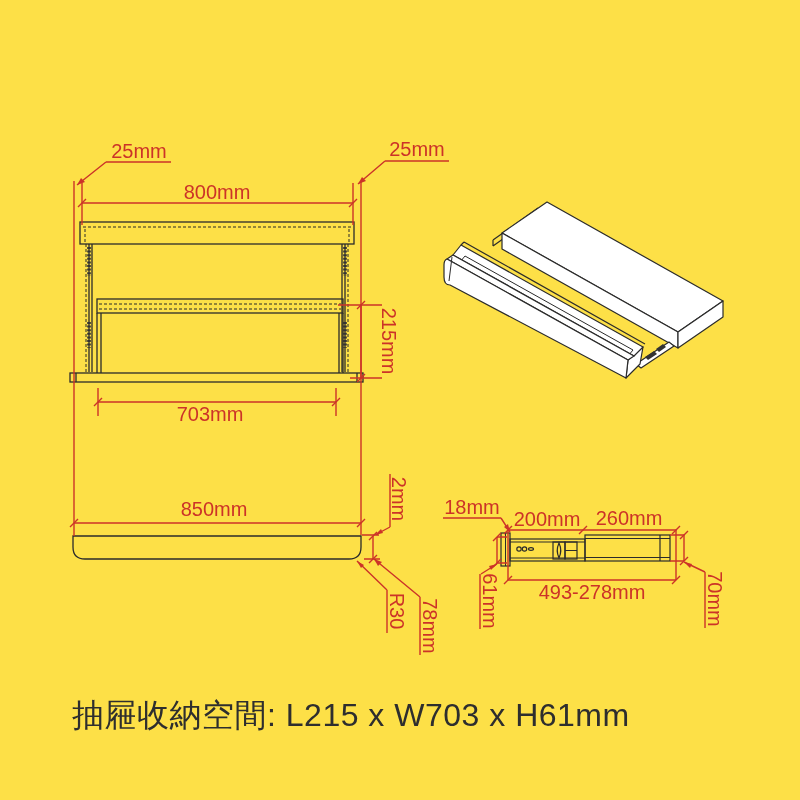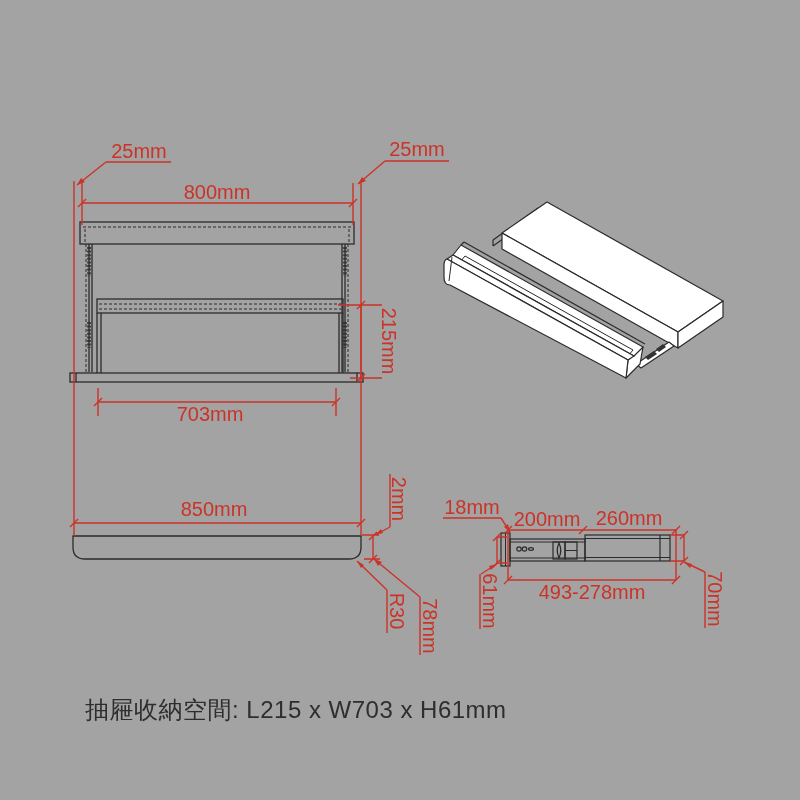--- a/index.html
+++ b/index.html
@@ -1,21 +1,21 @@
 <!DOCTYPE html>
 <html><head>
 <meta charset="utf-8">
 <style>
   html,body{margin:0;padding:0;background:#ffffff;}
-  .page{position:relative;width:800px;height:800px;background:#a3a3a3;overflow:hidden;
+  .page{position:relative;width:800px;height:800px;background:#fde047;overflow:hidden;
         font-family:"Liberation Sans", sans-serif;}
   svg{position:absolute;left:0;top:0;}
   svg text{font-family:"Liberation Sans", sans-serif;font-size:20px;fill:#cc3328;}
-  .caption{position:absolute;left:72px;top:694px;width:560px;font-size:24px;
-           color:#2e2e2e;letter-spacing:0.5px;white-space:nowrap;margin-left:13px;}
+  .caption{position:absolute;left:72px;top:694px;width:560px;font-size:32px;
+           color:#2e2e2e;letter-spacing:0.5px;white-space:nowrap;}
 </style>
 </head>
 <body>
 
 <div class="page">
 
 <svg width="800" height="800" viewBox="0 0 800 800">
 
   <g stroke="#2b2b2b" fill="none" stroke-width="1.3">
 

